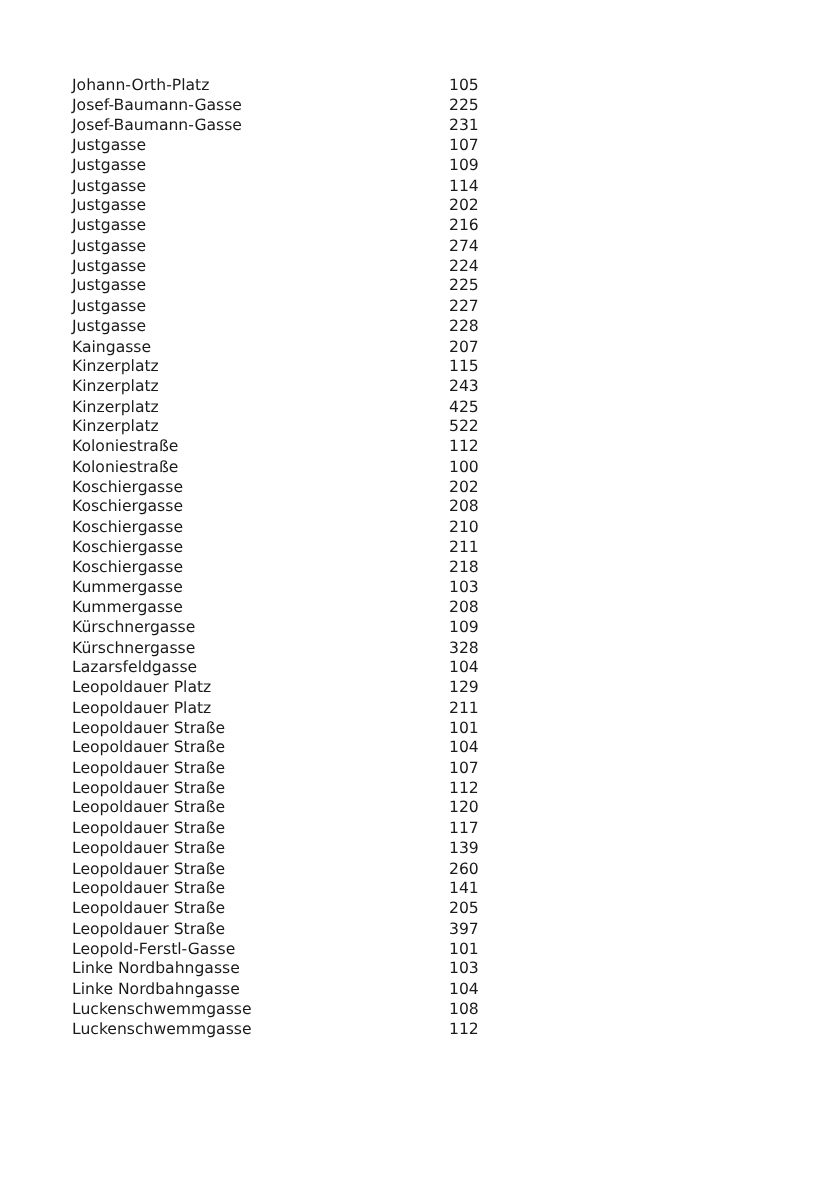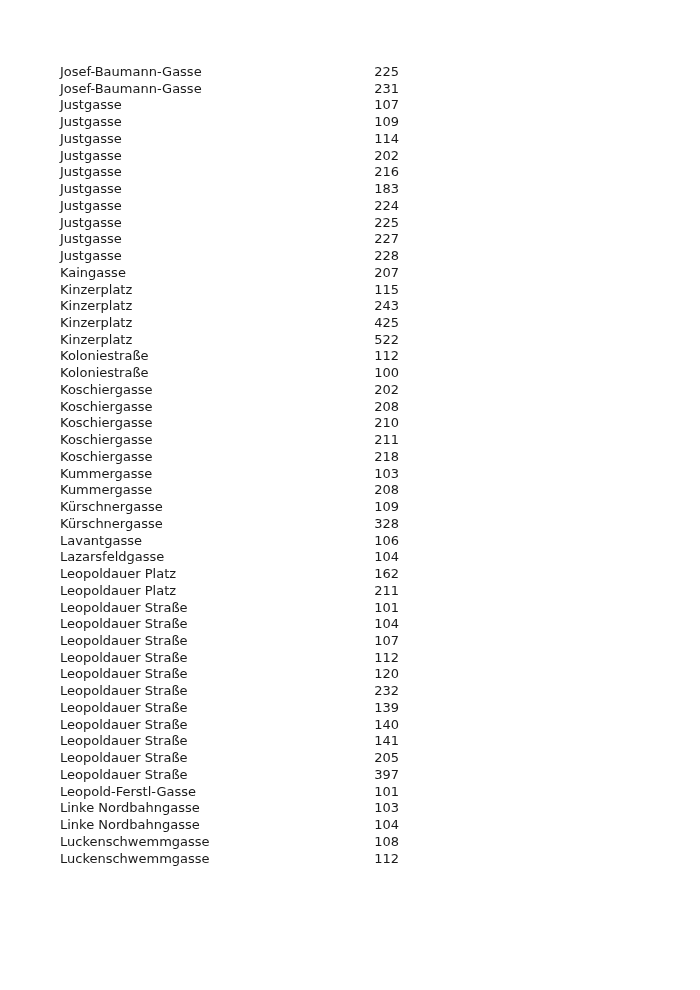--- a/index.html
+++ b/index.html
@@ -47,20 +47,24 @@
       width: 40px;
       padding-right: 1px;
     }
   </style>
 </head>
 <body>
 
 <div class="page">
   <div class="table" id="street-table">
       <div class="row">
+        <span class="street">Johann-Orth-Platz</span>
+        <span class="number">105</span>
+      </div>
+      <div class="row">
         <span class="street">Josef-Baumann-Gasse</span>
         <span class="number">225</span>
       </div>
       <div class="row">
         <span class="street">Josef-Baumann-Gasse</span>
         <span class="number">231</span>
       </div>
       <div class="row">
         <span class="street">Justgasse</span>
         <span class="number">107</span>
@@ -76,21 +80,21 @@
       <div class="row">
         <span class="street">Justgasse</span>
         <span class="number">202</span>
       </div>
       <div class="row">
         <span class="street">Justgasse</span>
         <span class="number">216</span>
       </div>
       <div class="row">
         <span class="street">Justgasse</span>
-        <span class="number">183</span>
+        <span class="number">274</span>
       </div>
       <div class="row">
         <span class="street">Justgasse</span>
         <span class="number">224</span>
       </div>
       <div class="row">
         <span class="street">Justgasse</span>
         <span class="number">225</span>
       </div>
       <div class="row">
@@ -159,30 +163,26 @@
       </div>
       <div class="row">
         <span class="street">Kürschnergasse</span>
         <span class="number">109</span>
       </div>
       <div class="row">
         <span class="street">Kürschnergasse</span>
         <span class="number">328</span>
       </div>
       <div class="row">
-        <span class="street">Lavantgasse</span>
-        <span class="number">106</span>
-      </div>
-      <div class="row">
         <span class="street">Lazarsfeldgasse</span>
         <span class="number">104</span>
       </div>
       <div class="row">
         <span class="street">Leopoldauer Platz</span>
-        <span class="number">162</span>
+        <span class="number">129</span>
       </div>
       <div class="row">
         <span class="street">Leopoldauer Platz</span>
         <span class="number">211</span>
       </div>
       <div class="row">
         <span class="street">Leopoldauer Straße</span>
         <span class="number">101</span>
       </div>
       <div class="row">
@@ -196,29 +196,29 @@
       <div class="row">
         <span class="street">Leopoldauer Straße</span>
         <span class="number">112</span>
       </div>
       <div class="row">
         <span class="street">Leopoldauer Straße</span>
         <span class="number">120</span>
       </div>
       <div class="row">
         <span class="street">Leopoldauer Straße</span>
-        <span class="number">232</span>
+        <span class="number">117</span>
       </div>
       <div class="row">
         <span class="street">Leopoldauer Straße</span>
         <span class="number">139</span>
       </div>
       <div class="row">
         <span class="street">Leopoldauer Straße</span>
-        <span class="number">140</span>
+        <span class="number">260</span>
       </div>
       <div class="row">
         <span class="street">Leopoldauer Straße</span>
         <span class="number">141</span>
       </div>
       <div class="row">
         <span class="street">Leopoldauer Straße</span>
         <span class="number">205</span>
       </div>
       <div class="row">

